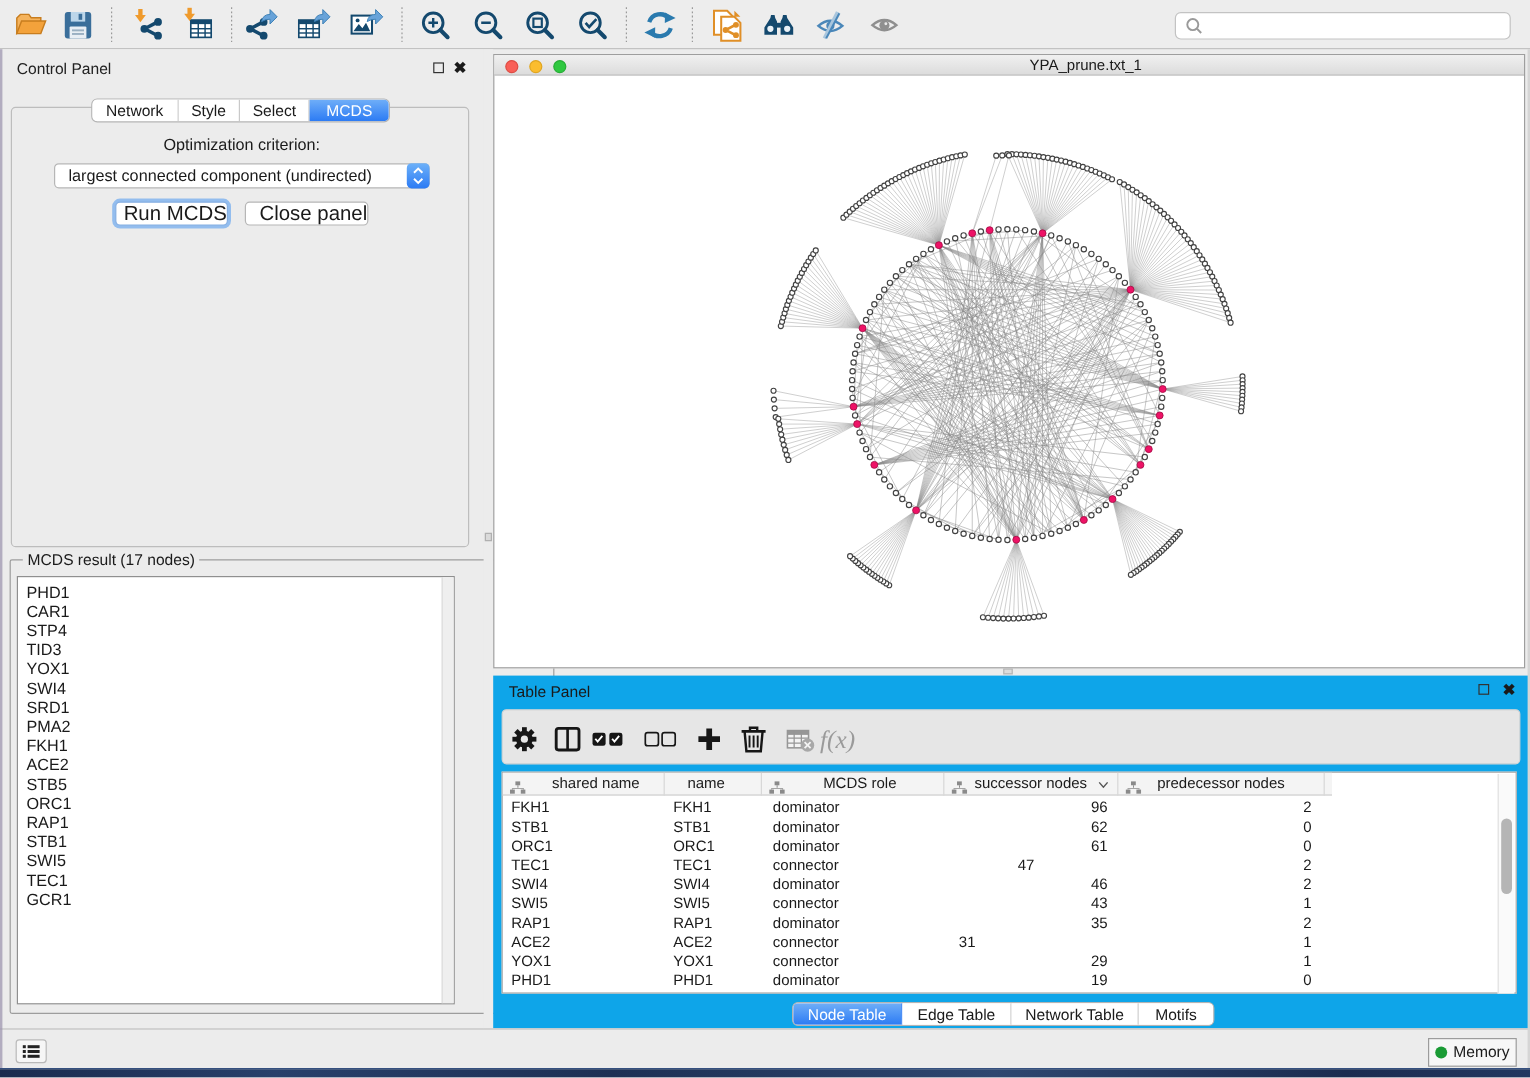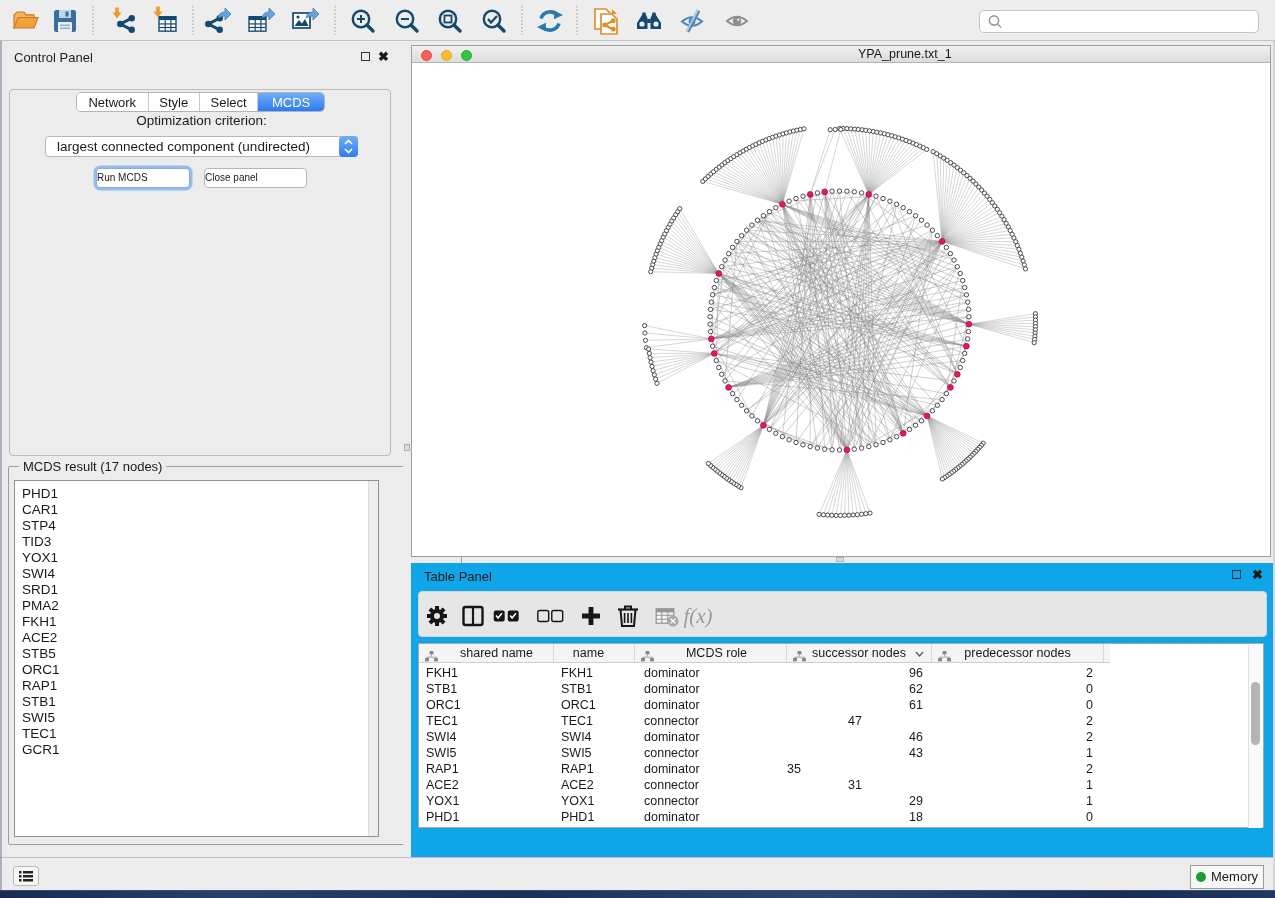--- a/index.html
+++ b/index.html
@@ -12,21 +12,21 @@
 #cp-inner{position:absolute;left:9px;top:48px;width:382px;height:367px;border:1px solid #bdbdbd;border-radius:4px;background:#ececec}
 
 .seg{position:absolute;display:flex;height:20px;z-index:3;border:1px solid #b4b4b4;border-radius:5px;background:#fff;overflow:hidden;font-size:13px}
 .seg>div{display:flex;align-items:center;justify-content:center;border-right:1px solid #c9c9c9;color:#1a1a1a;background:#fff}
 .seg>div:last-child{border-right:none}
 .seg>div.sel{background:linear-gradient(#6faef8,#2c7bf4);color:#fff;border-right-color:#2c7bf4}
 
 #optlabel{position:absolute;left:0;top:72px;width:403px;text-align:center;font-size:13.5px}
 #dropdown{position:absolute;left:45px;top:95px;width:313px;height:21px;background:#fff;border:1px solid #b6b6b6;border-radius:4px;font-size:13.5px;line-height:19px;padding-left:11px;white-space:nowrap}
 #stepper{position:absolute;right:-1px;top:-1px;width:19px;height:21px;border-radius:4px;background:linear-gradient(#6db1f9,#2c7bf4)}
-.btn{position:absolute;height:20px;background:#fff;border:1px solid #b6b6b6;border-radius:4px;font-size:10px;text-align:left;line-height:18px}
+.btn{position:absolute;height:20px;background:#fff;border:1px solid #b6b6b6;border-radius:4px;font-size:17px;text-align:right;line-height:18px}
 
 #grp{position:absolute;left:8px;top:425px;width:454px;height:379px;border:1px solid #9d9d9d;border-radius:2px}
 #grp-label{position:absolute;left:10px;top:-8px;background:#ececec;padding:0 4px;font-size:13px}
 #listbox{position:absolute;left:5px;top:13px;width:365px;height:357px;background:#fff;border:1px solid #8f8f8f}
 #listbox .sb{position:absolute;right:0;top:0;width:10px;height:100%;background:#efefef;border-left:1px solid #dcdcdc}
 .li{position:absolute;left:7px;font-size:13.5px}
 
 #vsplit{position:absolute;left:403px;top:41px;width:8px;height:816px;background:#ececec}
 #vshandle{position:absolute;left:1px;top:403px;width:6px;height:7px;background:#dadada;border:1px solid #b0b0b0}
 
@@ -211,21 +211,21 @@
         <path d="M2.5 2 L6 5.5"></path>
       </g>
     </svg>
   </div>
 <div class="eleft"></div>
 <div class="eright"></div>
 <div id="cpanel">
   <div id="cp-title">Control Panel</div>
     <div style="position:absolute;left:361px;top:11px;width:9px;height:9px;border:1.5px solid #333"></div>
     <div style="position:absolute;left:378px;top:8px;font-size:13px;font-weight:bold">✖</div>
-  <div class="seg" id="cptabs" style="left:76px;top:51px;width:249px">
+  <div class="seg" id="cptabs" style="left:76px;top:41px;width:249px">
     <div style="width:75px">Network</div>
       <div style="width:54px">Style</div>
       <div style="width:61px">Select</div>
       <div class="sel" style="width:69px">MCDS</div>
   </div>
   <div id="cp-inner"></div>
   <div id="dropdown">largest connected component (undirected)<div id="stepper"><svg width="19" height="21">
           <path d="M6 8 L9.5 4.5 L13 8" fill="none" stroke="#fff" stroke-width="1.6"></path>
           <path d="M6 13 L9.5 16.5 L13 13" fill="none" stroke="#fff" stroke-width="1.6"></path>
         </svg></div></div>
@@ -1158,48 +1158,54 @@
           <div class="c" style="left:2px;width:126px;padding-left:5px">SWI5</div>
           <div class="c" style="left:142px;width:60px">SWI5</div>
           <div class="c" style="left:225px;width:130px">connector</div>
           <div class="c" style="left:368px;width:136px;text-align:right">43</div>
           <div class="c" style="left:513px;width:161px;text-align:right">1</div>
         </div>
         <div class="row" style="top:117px">
           <div class="c" style="left:2px;width:126px;padding-left:5px">RAP1</div>
           <div class="c" style="left:142px;width:60px">RAP1</div>
           <div class="c" style="left:225px;width:130px">dominator</div>
-          <div class="c" style="left:368px;width:136px;text-align:left">35</div>
+          <div class="c" style="left:368px;width:136px;text-align:right">35</div>
           <div class="c" style="left:513px;width:161px;text-align:right">2</div>
         </div>
         <div class="row" style="top:133px">
           <div class="c" style="left:2px;width:126px;padding-left:5px">ACE2</div>
           <div class="c" style="left:142px;width:60px">ACE2</div>
           <div class="c" style="left:225px;width:130px">connector</div>
-          <div class="c" style="left:368px;width:136px;text-align:center">31</div>
+          <div class="c" style="left:380px;width:136px;text-align:left">31</div>
           <div class="c" style="left:513px;width:161px;text-align:right">1</div>
         </div>
         <div class="row" style="top:149px">
           <div class="c" style="left:2px;width:126px;padding-left:5px">YOX1</div>
           <div class="c" style="left:142px;width:60px">YOX1</div>
           <div class="c" style="left:225px;width:130px">connector</div>
           <div class="c" style="left:368px;width:136px;text-align:right">29</div>
           <div class="c" style="left:513px;width:161px;text-align:right">1</div>
         </div>
         <div class="row" style="top:165px">
           <div class="c" style="left:2px;width:126px;padding-left:5px">PHD1</div>
           <div class="c" style="left:142px;width:60px">PHD1</div>
           <div class="c" style="left:225px;width:130px">dominator</div>
-          <div class="c" style="left:368px;width:136px;text-align:right">18</div>
+          <div class="c" style="left:368px;width:136px;text-align:right">19</div>
           <div class="c" style="left:513px;width:161px;text-align:right">0</div>
         </div>
       </div>
     <div id="vsb">
         <div class="thumb"></div>
       </div>
+  </div>
+  <div class="seg" id="btabs" style="width:352px">
+    <div class="sel" style="width:91px">Node Table</div>
+      <div style="width:91px">Edge Table</div>
+      <div style="width:106px">Network Table</div>
+      <div style="width:62px">Motifs</div>
   </div>
 </div>
 <div id="status">
   <div id="lst">
       <svg width="24" height="18" style="position:absolute;left:0;top:0">
         <g fill="#222">
           <rect x="5" y="4" width="2.5" height="2.5"></rect>
           <rect x="9" y="4" width="10" height="2.5"></rect>
           <rect x="5" y="8" width="2.5" height="2.5"></rect>
           <rect x="9" y="8" width="10" height="2.5"></rect>

